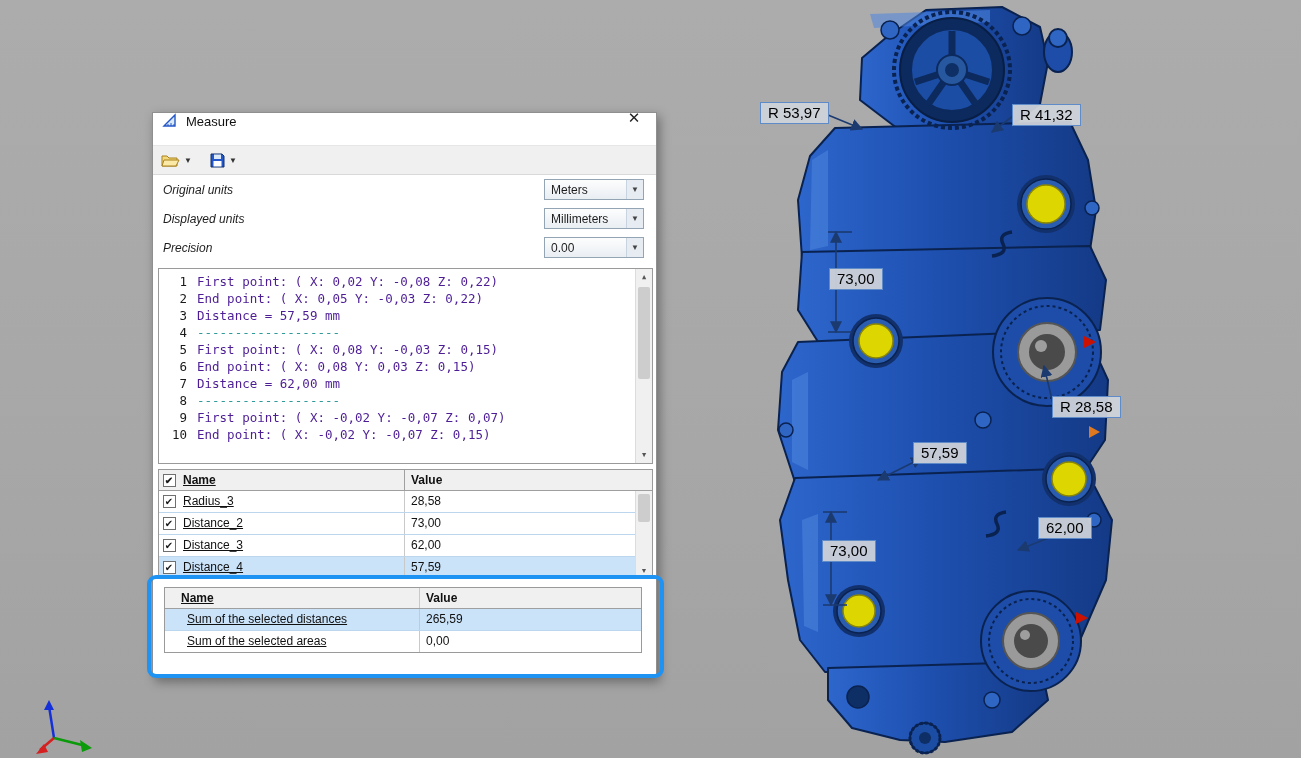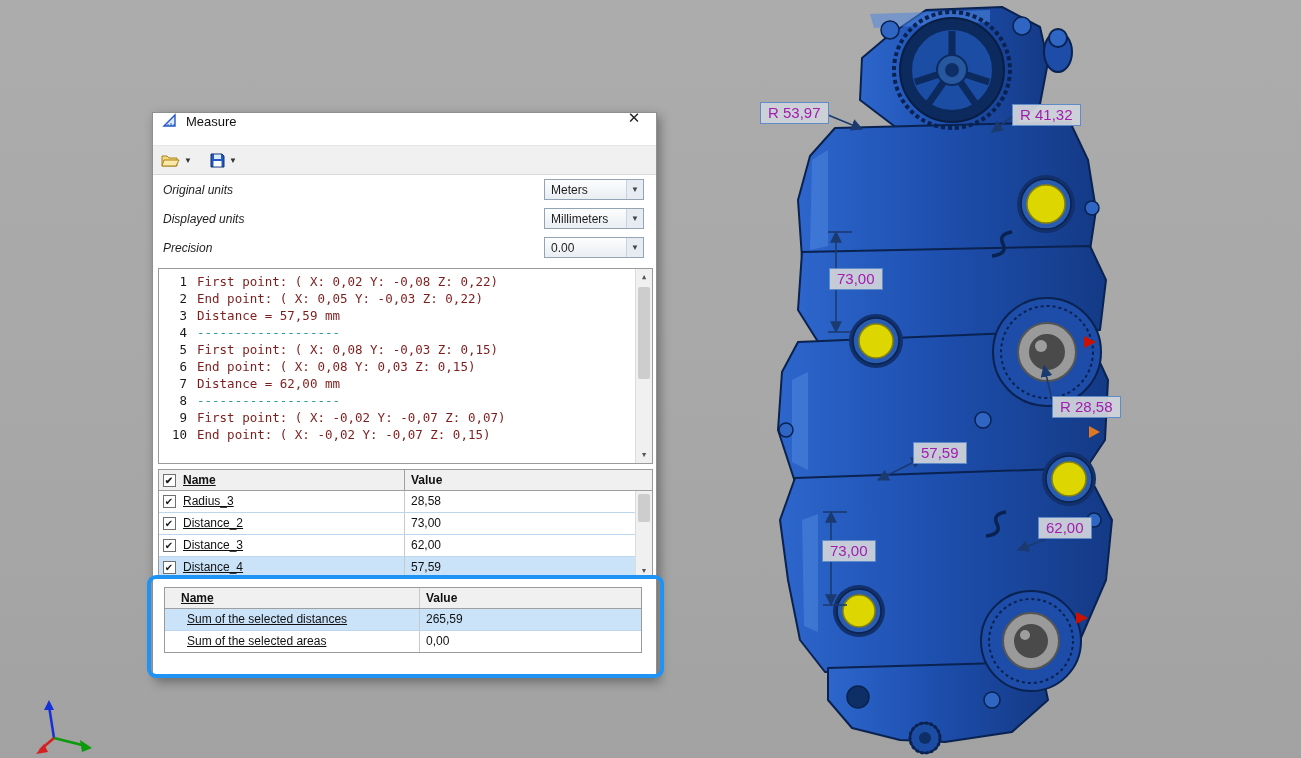--- a/index.html
+++ b/index.html
@@ -41,21 +41,21 @@
 
   
   .log {
     position:absolute; left:5px; top:155px; width:495px; height:196px;
     border:1px solid #9a9a9a; background:#fff; overflow:hidden;
     font-family:"DejaVu Sans Mono", monospace; font-size:12.5px;
   }
   .log-inner { position:absolute; left:0; top:0; right:17px; bottom:0; padding-top:4px; }
   .log-line { display:flex; height:17px; line-height:17px; white-space:pre; }
   .log-num { width:38px; text-align:right; padding-right:10px; color:#1a1a1a; flex:0 0 auto; }
-  .log-text { color:#7f1d1d; }
+  .log-text { color:#4c1d95; }
   .log-line.sep .log-text { color:#2e9a9a; }
 
   .vscroll { position:absolute; right:0; top:0; bottom:0; width:17px; background:#f0f0f0; border-left:1px solid #dcdcdc; }
   .vscroll .sbtn { height:16px; display:flex; align-items:center; justify-content:center; font-size:7px; color:#555; cursor:pointer; }
   .vscroll .sbtn.down { position:absolute; bottom:0; left:0; right:0; }
   .vscroll .thumb { position:absolute; left:2px; right:2px; background:#cdcdcd; border-radius:2px; cursor:pointer; }
 
   
   .mtable {
     position:absolute; left:5px; top:356px; width:495px; height:110px;
@@ -82,21 +82,21 @@
   .stable .thead .cname { padding-left:16px; }
 
   .highlight-box {
     position:absolute; left:-6px; top:462px; width:517px; height:103px;
     border:4px solid #1e93f4; border-radius:9px; pointer-events:none; z-index:6;
   }
 
   
   .dimlabel {
     position:absolute; z-index:3;
-    background:rgba(205,210,217,.95); border:1px solid #5f8cc8; color:#a21caf;
+    background:rgba(205,210,217,.95); border:1px solid #5f8cc8; color:#000000;
     font-size:15px; line-height:18px; padding:1px 7px; white-space:nowrap; cursor:pointer;
   }
   .viewport-svg { position:absolute; left:740px; top:0; width:430px; height:758px; z-index:1; }
   .triad-svg { position:absolute; left:36px; top:698px; width:64px; height:60px; z-index:2; }
 </style>
 </head>
 <body>
 
 <div class="dialog">
 

